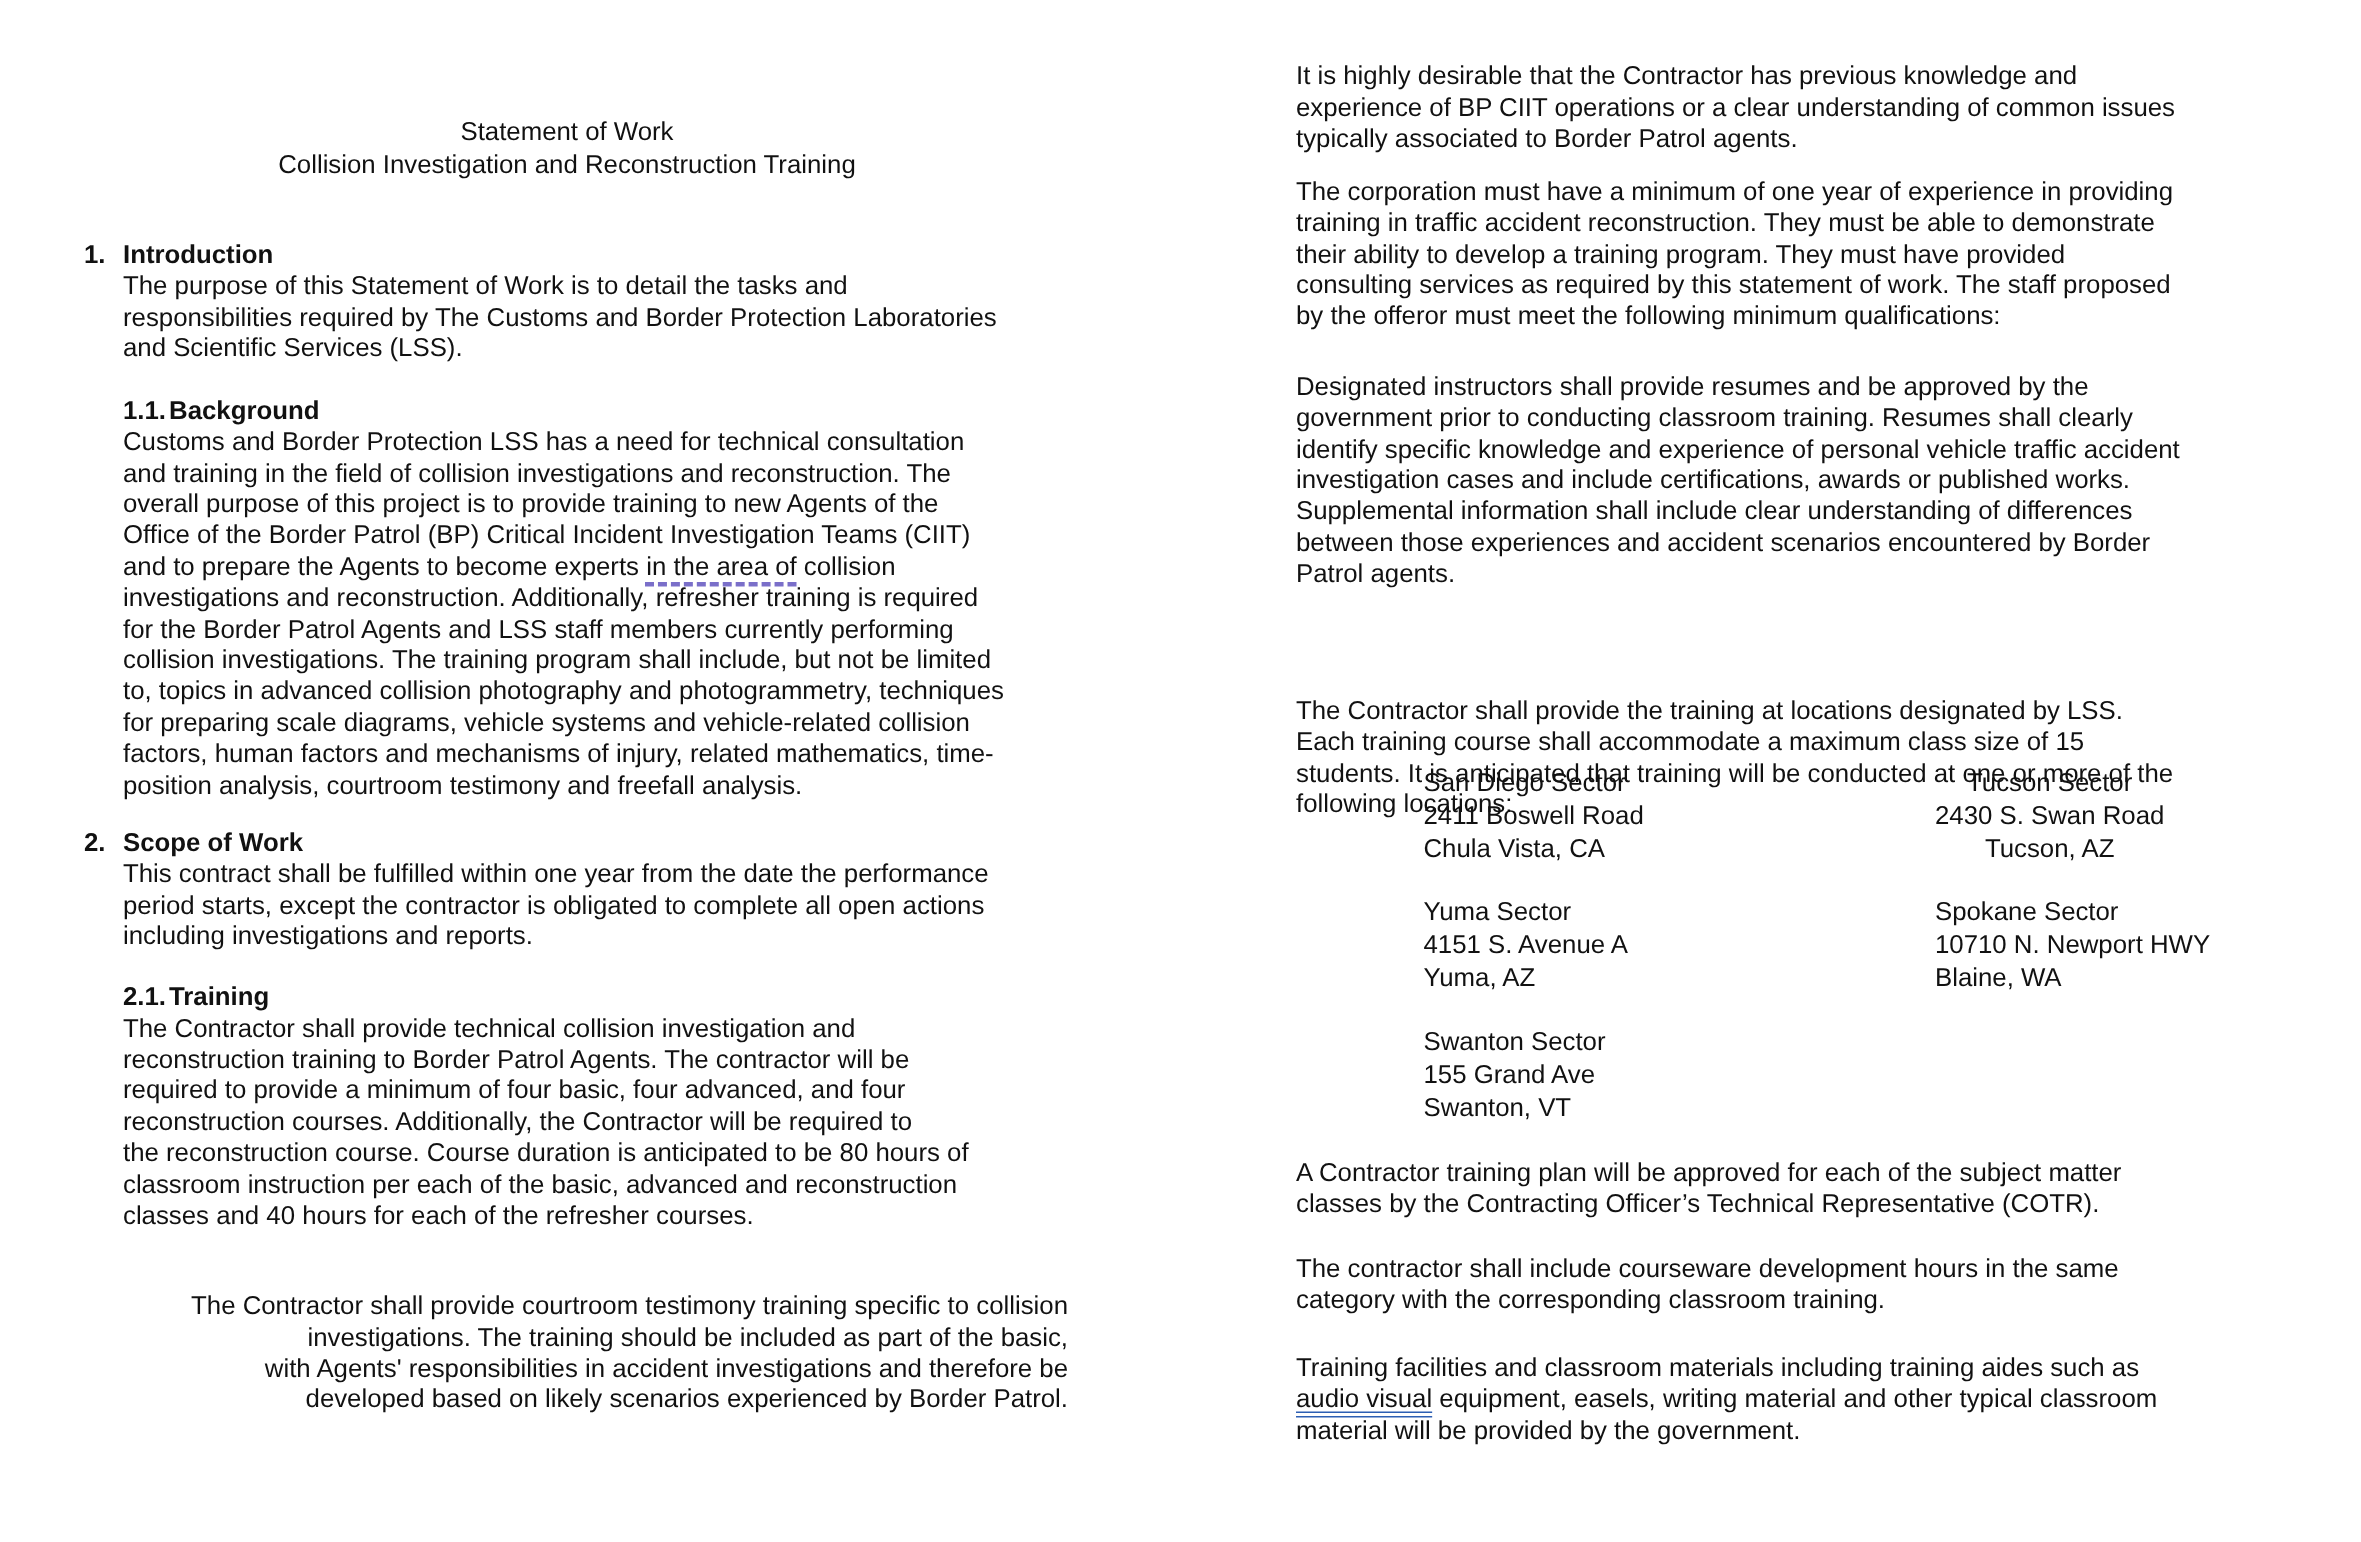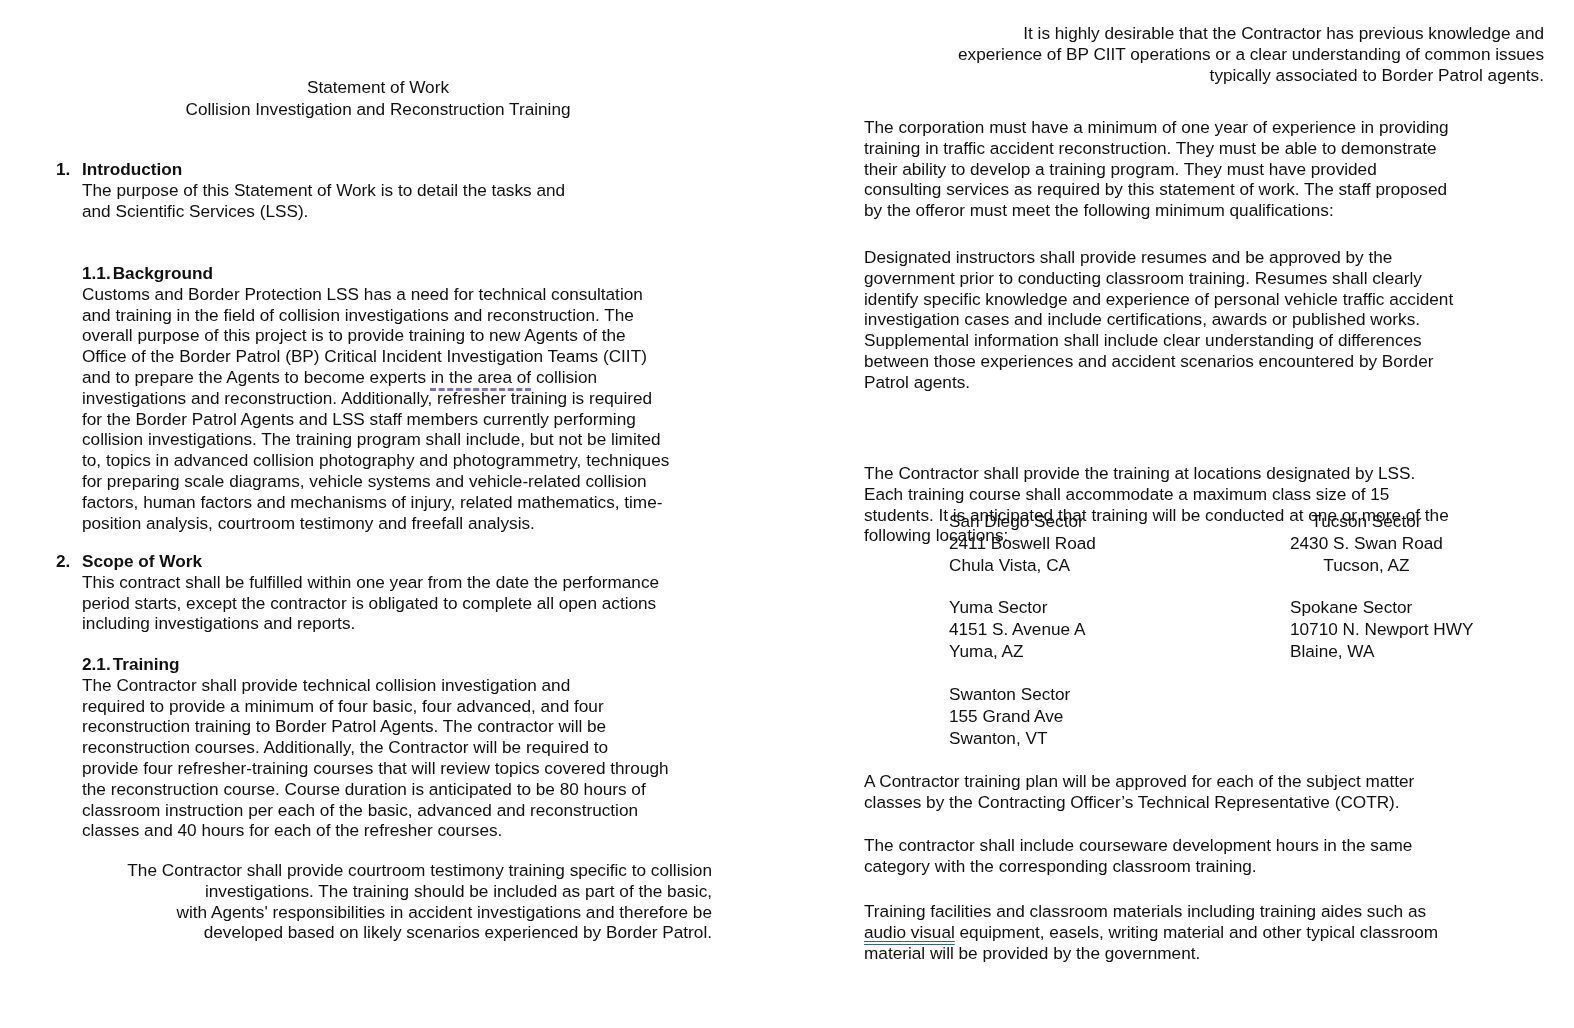--- a/index.html
+++ b/index.html
@@ -93,20 +93,21 @@
     <div>Collision Investigation and Reconstruction Training</div>
   </div>
 
   <div class="section" style="top:159px;">
     <div class="sec-head">
       <span class="sec-num">1.</span>
       <span>Introduction</span>
     </div>
     <div class="sec-body">
       <div>The purpose of this Statement of Work is to detail the tasks and</div>
+      <div>responsibilities required by The Customs and Border Protection Laboratories</div>
       <div>and Scientific Services (LSS).</div>
     </div>
   </div>
 
   <div class="subsection" style="top:263px;">
     <div class="sub-head">
       <span class="sub-num">1.1.</span><span>Background</span>
     </div>
     <div>Customs and Border Protection LSS has a need for technical consultation</div>
     <div>and training in the field of collision investigations and reconstruction.  The</div>
@@ -132,40 +133,39 @@
       <div>period starts, except the contractor is obligated to complete all open actions</div>
       <div>including investigations and reports.</div>
     </div>
   </div>
 
   <div class="subsection" style="top:654px;">
     <div class="sub-head">
       <span class="sub-num">2.1.</span><span>Training</span>
     </div>
     <div>The Contractor shall provide technical collision investigation and</div>
+    <div>reconstruction training to Border Patrol Agents.  The contractor will be</div>
     <div>required to provide a minimum of four basic, four advanced, and four</div>
-    <div>reconstruction training to Border Patrol Agents.  The contractor will be</div>
     <div>reconstruction courses.  Additionally, the Contractor will be required to</div>
-    <div>provide four refresher-training courses that will review topics covered through</div>
     <div>the reconstruction course.  Course duration is anticipated to be 80 hours of</div>
     <div>classroom instruction per each of the basic, advanced and reconstruction</div>
     <div>classes and 40 hours for each of the refresher courses.</div>
   </div>
 
   <div class="subsection" style="top:860px;text-align:right;">
     <div>The Contractor shall provide courtroom testimony training specific to collision</div>
     <div>investigations.  The training should be included as part of the basic,</div>
     <div>with Agents' responsibilities in accident investigations and therefore be</div>
     <div>developed based on likely scenarios experienced by Border Patrol.</div>
   </div>
 </div>
 
 <div id="right-page" class="page">
 
-  <div class="para" style="top:23px;text-align:right;">
+  <div class="para" style="top:40px;">
     <div>It is highly desirable that the Contractor has previous knowledge and</div>
     <div>experience of BP CIIT operations or a clear understanding of common issues</div>
     <div>typically associated to Border Patrol agents.</div>
   </div>
 
   <div class="para" style="top:117px;">
     <div>The corporation must have a minimum of one year of experience in providing</div>
     <div>training in traffic accident reconstruction. They must be able to demonstrate</div>
     <div>their ability to develop a training program. They must have provided</div>
     <div>consulting services as required by this statement of work.  The staff proposed</div>

